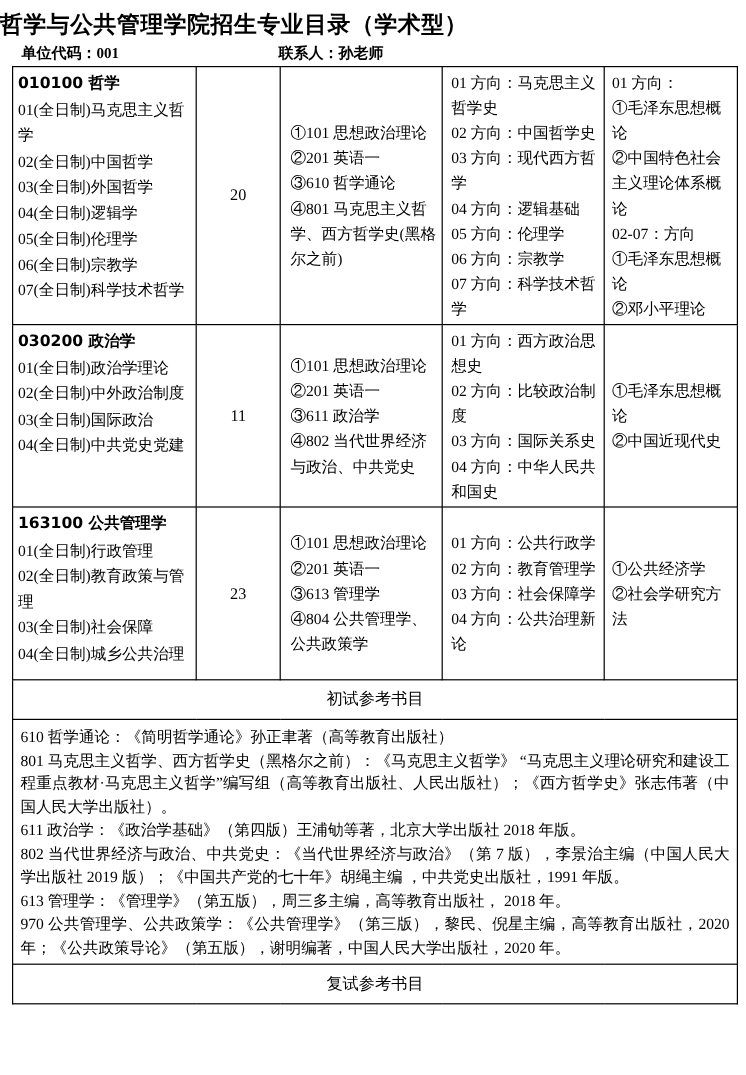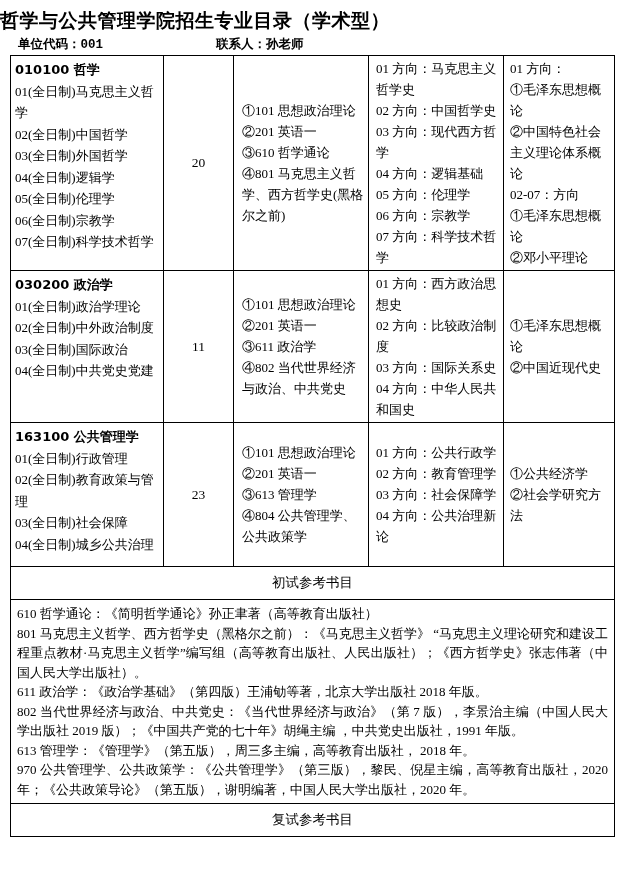--- a/index.html
+++ b/index.html
@@ -7,24 +7,24 @@
   body { width: 622px; height: 896px; font-family: "Liberation Serif", "DejaVu Serif", serif; color: #000; }
   .page { position: relative; width: 622px; height: 896px; background: #fff; overflow: hidden; }
 
   .doc-title {
     text-align: left; padding-top: 8px;
     font-family: "DejaVu Sans", "Liberation Sans", sans-serif;
     font-weight: bold; font-size: 19px; letter-spacing: 0.5px;
   }
 
   .info-row { position: absolute; top: 36px; left: 0; width: 532px; height: 18px;
-    font-family: Liberation Mono, monospace;
+    font-family: Liberation Serif, serif;
     font-weight: bold; font-size: 12.5px; }
   .info-unit    { position: absolute; left: 18px;  top: 0; }
-  .info-contact { position: absolute; left: 216px; top: 0; }
+  .info-contact { position: absolute; left: 232px; top: 0; }
   .info-phone   { position: absolute; left: 430px; top: 0; }
 
   table.catalog {
     position: absolute; top: 55px; left: 10px; width: 604px;
     border-collapse: collapse; table-layout: fixed;
   }
   table.catalog td, table.catalog th { border: 1px solid #000; font-weight: normal; }
 
   th.hdr {
     font-family: "DejaVu Sans", "Liberation Sans", sans-serif;

